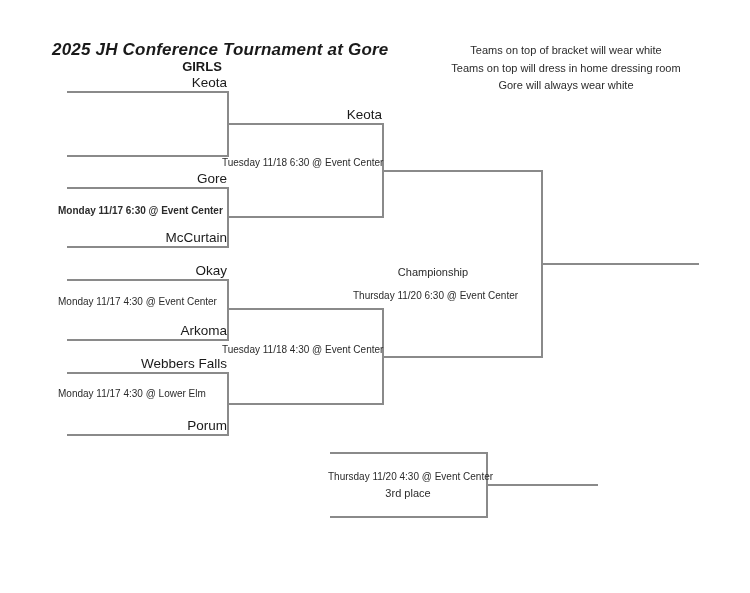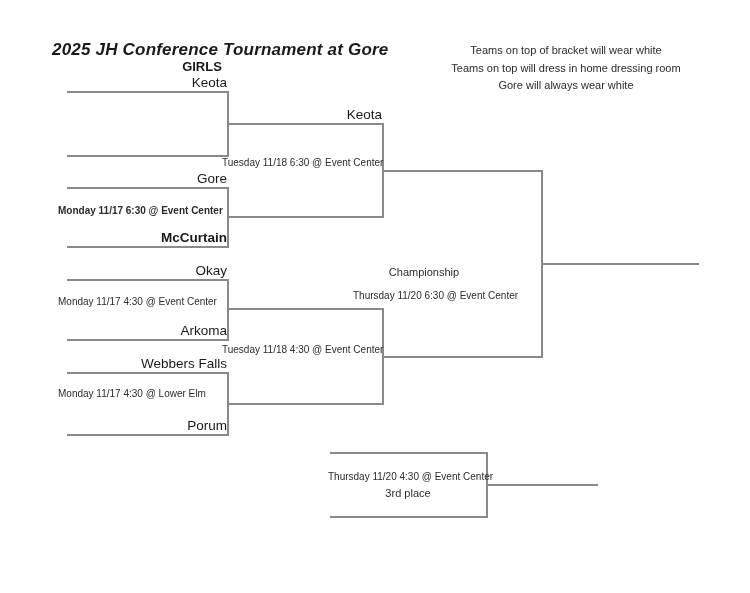--- a/index.html
+++ b/index.html
@@ -116,31 +116,31 @@
   <div class="vl" style="left:541px; top:170px; height:187.5px;"></div>
   <div class="hl" style="left:541px; top:263px; width:158px;"></div>
 
   <div class="hl" style="left:330px; top:452px; width:156px;"></div>
   <div class="hl" style="left:330px; top:516px; width:156px;"></div>
   <div class="vl" style="left:486px; top:452px; height:65.5px;"></div>
   <div class="hl" style="left:486px; top:484px; width:112px;"></div>
 
   <div class="team" style="left:67px; top:75px;  width:160px;">Keota</div>
   <div class="team" style="left:67px; top:171px; width:160px;">Gore</div>
-  <div class="team" style="left:67px; top:230px; width:160px;font-weight:bold;">McCurtain</div>
+  <div class="team" style="left:67px; top:230px; width:160px;">McCurtain</div>
   <div class="team" style="left:67px; top:263px; width:160px;">Okay</div>
   <div class="team" style="left:67px; top:323px; width:160px;">Arkoma</div>
   <div class="team" style="left:67px; top:356px; width:160px;">Webbers Falls</div>
   <div class="team" style="left:67px; top:418px; width:160px;">Porum</div>
 
   <div class="team" style="left:227px; top:107px; width:155px;">Keota</div>
 
   <div class="ginfo" style="left:58px;  top:205px; width:180px;font-weight:bold;">Monday 11/17 6:30 @ Event Center</div>
   <div class="ginfo" style="left:58px;  top:296px; width:180px;">Monday 11/17 4:30 @ Event Center</div>
   <div class="ginfo" style="left:58px;  top:388px; width:180px;">Monday 11/17 4:30 @ Lower Elm</div>
   <div class="ginfo" style="left:222px; top:157px; width:165px;">Tuesday 11/18 6:30 @ Event Center</div>
   <div class="ginfo" style="left:222px; top:344px; width:165px;">Tuesday 11/18 4:30 @ Event Center</div>
   <div class="ginfo" style="left:353px; top:250px; width:160px;margin-top:40px;">Thursday 11/20 6:30 @ Event Center</div>
-  <div class="glabel" style="left:344px; top:266px; width:160px;">Championship</div>
+  <div class="glabel" style="left:353px; top:266px; width:160px;">Championship</div>
   <div class="ginfo" style="left:328px; top:471px; width:160px;">Thursday 11/20 4:30 @ Event Center</div>
   <div class="glabel" style="left:328px; top:487px; width:160px;">3rd place</div>
 
 </div>
 
 </body></html>

